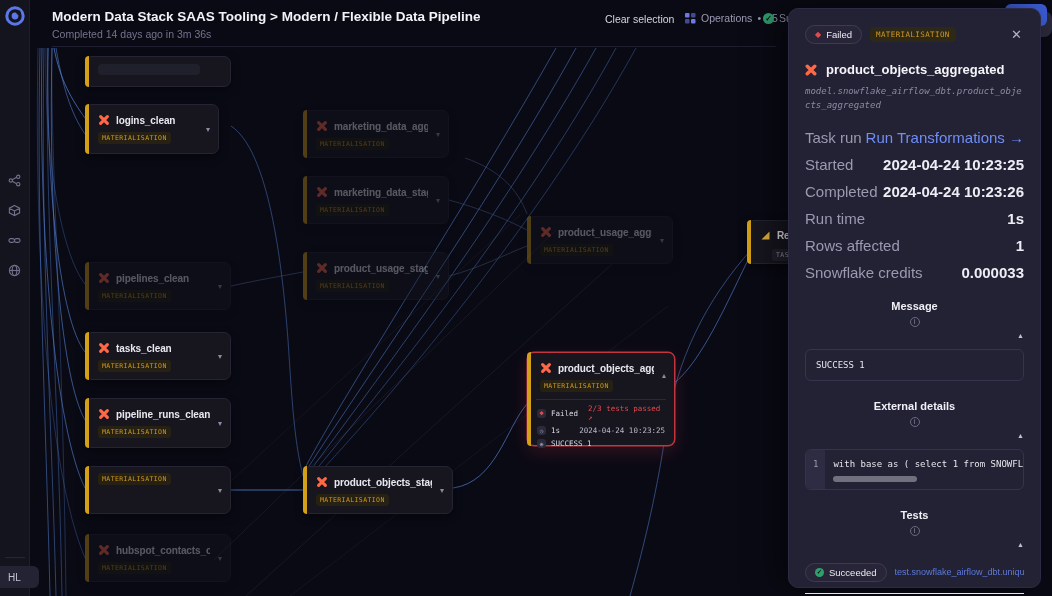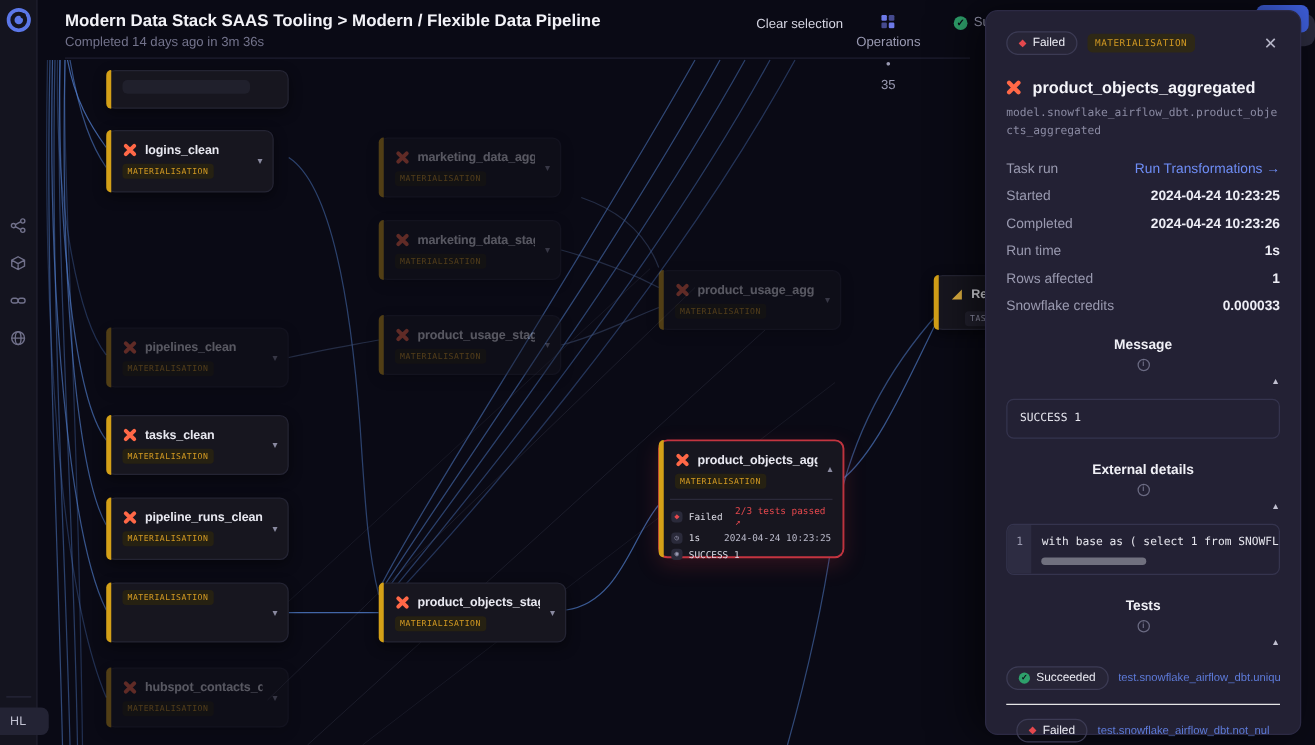--- a/index.html
+++ b/index.html
@@ -19,21 +19,21 @@
   .avatar { width:48px; height:22px; border-radius:6px; background:#232334; color:#c2c2d2;
     font-size:10px; display:flex; align-items:center; justify-content:center; }
 
   
   .header { position:absolute; left:30px; top:0; right:0; height:48px; z-index:4; }
   .hdr-title { position:absolute; left:22px; top:9px; font-size:13.5px; font-weight:700; color:#f2f2f7; white-space:nowrap; }
   .hdr-sub { position:absolute; left:22px; top:28px; font-size:10.5px; color:#73738c; }
   .hdr-divider { position:absolute; left:22px; top:46px; width:724px; height:1px; background:#1e1e30; }
   .clear-sel { position:absolute; left:575px; top:13px; font-size:10.5px; color:#d5d5e2; cursor:pointer; }
   .ops { position:absolute; left:655px; top:12px; display:flex; align-items:center; gap:5px;
-    font-size:10.5px; color:#9a9ab2;flex-direction:column; }
+    font-size:10.5px; color:#9a9ab2; }
   .ops .count { color:#9a9ab2; }
   .grid-ico { width:11px; height:11px; }
   .succ { position:absolute; left:733px; top:12px; display:flex; align-items:center; gap:5px;
     font-size:10.5px; color:#9a9ab2; }
   .gdot { width:11px; height:11px; border-radius:50%; background:#2ea06b; color:#0a0a15; font-size:8px;
     display:flex; align-items:center; justify-content:center; font-weight:700; }
   .btn-gray { position:absolute; left:910px; top:11px; width:142px; height:26px; background:#2a2a3c; border-radius:8px; z-index:3; }
   .btn-blue { position:absolute; left:1005px; top:4px; width:42px; height:22px; background:#3d5dd8; border-radius:6px; z-index:3; }
 
   
@@ -77,22 +77,22 @@
     padding:3px 9px; font-size:9.5px; color:#ececf4; background:rgba(255,255,255,.02); }
   .diamond { color:#e5484d; font-size:8px; line-height:1; }
   .dot-ok { width:9px; height:9px; border-radius:50%; background:#2ea06b; color:#10101c; font-size:6.5px;
     display:flex; align-items:center; justify-content:center; font-weight:700; }
   .pill-type { background:#2e2816; color:#d29922; font-family:"DejaVu Sans Mono",monospace; font-size:7.5px;
     padding:3px 6px; border-radius:4px; letter-spacing:.4px; }
   .close { margin-left:auto; color:#b4b4c6; font-size:13px; cursor:pointer; padding-right:2px; }
   .p-title-row { margin-top:18px; display:flex; align-items:center; gap:9px; }
   .p-title { font-size:13px; font-weight:700; color:#f4f4f9; }
   .p-sub { margin-top:8px; font-family:"DejaVu Sans Mono",monospace; font-size:9px; color:#8a8aa2;
-    word-break:break-all; line-height:1.55; }
-  .kv { display:flex; justify-content:space-between; align-items:center; margin-top:10px; font-size:11px; }
+    word-break:break-all; line-height:1.55;font-style:italic; }
+  .kv { display:flex; justify-content:space-between; align-items:center; margin-top:10px; font-size:15px; }
   .kv:first-of-type { margin-top:16px; }
   .kv .k { color:#9a9ab0; }
   .kv .v { color:#ededf5; font-weight:700; }
   .kv .v.link { color:#6f8ef7; font-weight:400; cursor:pointer; }
   .section { margin-top:19px; }
   .sec-head { display:flex; align-items:center; gap:5px;flex-direction:column; }
   .sec-title { font-size:11px; font-weight:700; color:#f0f0f6; }
   .info-ico { width:10px; height:10px; border-radius:50%; border:1px solid #6a6a82; color:#8a8aa2;
     font-size:7px; display:flex; align-items:center; justify-content:center; font-style:normal; }
   .collapse { margin-left:auto; color:#c0c0d0; font-size:7px; cursor:pointer; }

